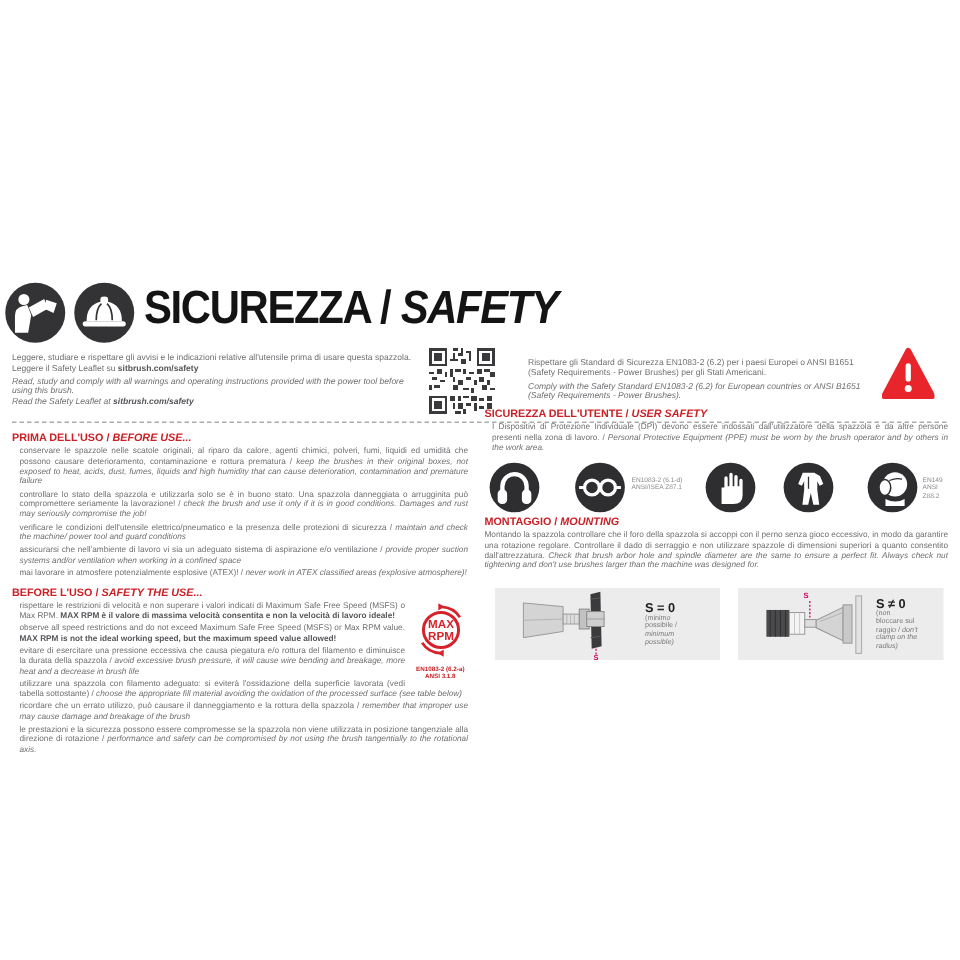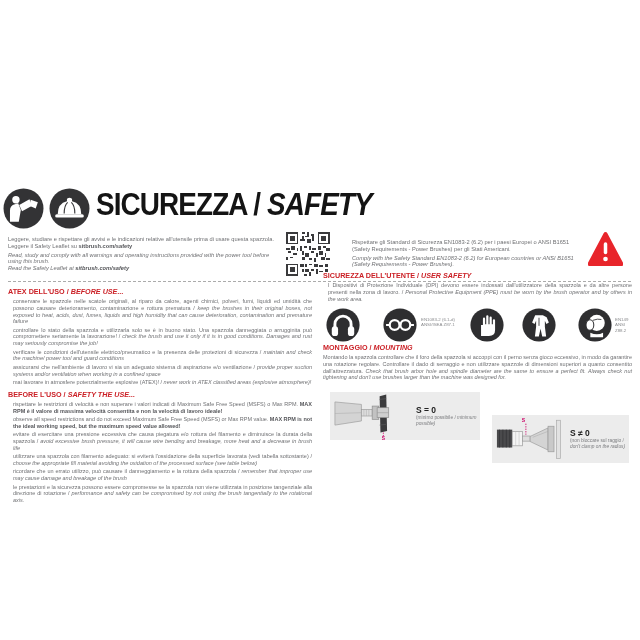--- a/index.html
+++ b/index.html
@@ -42,23 +42,23 @@
   .rpm-float{float:right;width:37px;margin:1px 0 2px 5px;text-align:center;}
   .rpm-std{font-size:4.2px;line-height:4.9px;color:#cb2026;font-weight:700;margin-top:1px;}
 
   
   .ppe-row{position:relative;height:36px;margin:6px 0 0 0;}
   .ppe{position:absolute;top:0;width:34px;height:34px;}
   .ppe-label{position:absolute;top:9px;font-size:4.4px;line-height:5.2px;color:#8a8b8e;}
 
   .mounting-head{margin-top:13px;}
   .mount-boxes{position:relative;height:48px;margin-top:11px;}
-  .mbox{position:absolute;top:0;height:48px;background:#ececec;display:flex;align-items:center;padding:0 3px;box-sizing:border-box;}
+  .mbox{position:absolute;top:0;height:48px;background:#ececec;display:flex;align-items:center;padding:0 17px;box-sizing:border-box;}
   .mbox1{left:7px;width:150px;}
-  .mbox2{left:169px;width:137px;margin-top:23px;}
+  .mbox2{left:169px;width:137px;}
   .mbox svg{flex:none;}
   .mtext{margin-left:3px;}
   .mlabel{font-size:8.5px;font-weight:700;color:#212121;line-height:9px;}
   .mnote{font-size:4.8px;line-height:5.5px;color:#7a7b7e;}
   .mnote .en{font-style:italic;}
 </style>
 </head>
 <body>
 
 <div class="canvas">
@@ -114,34 +114,49 @@
       <path d="M18 3 L34.5 34 H1.5 Z" fill="#e8252b" stroke="#e8252b" stroke-width="4" stroke-linejoin="round"></path>
       <rect x="16.2" y="11.5" width="3.6" height="12.5" rx="1.8" fill="#fff"></rect>
       <circle cx="18" cy="28.8" r="2.4" fill="#fff"></circle>
     </svg>
   </span>
 
   <div class="sep"></div>
 
   <div class="col-left">
     <h3 class="section">
-      <span>ATEX DELL'USO /</span>
+      <span>PRIMA DELL'USO /</span>
       <span class="en">BEFORE USE...</span>
     </h3>
     <p class="para"><span>conservare le spazzole nelle scatole originali, al riparo da calore, agenti chimici, polveri, fumi, liquidi ed umidità che possono causare deterioramento, contaminazione e rottura prematura / </span><span class="en">keep the brushes in their original boxes, not exposed to heat, acids, dust, fumes, liquids and high humidity that can cause deterioration, contamination and premature failure</span></p>
     <p class="para"><span>controllare lo stato della spazzola e utilizzarla solo se è in buono stato. Una spazzola danneggiata o arrugginita può compromettere seriamente la lavorazione! / </span><span class="en">check the brush and use it only if it is in good conditions. Damages and rust may seriously compromise the job!</span></p>
     <p class="para"><span>verificare le condizioni dell'utensile elettrico/pneumatico e la presenza delle protezioni di sicurezza / </span><span class="en">maintain and check the machine/ power tool and guard conditions</span></p>
     <p class="para"><span>assicurarsi che nell'ambiente di lavoro vi sia un adeguato sistema di aspirazione e/o ventilazione / </span><span class="en">provide proper suction systems and/or ventilation when working in a confined space</span></p>
     <p class="para"><span>mai lavorare in atmosfere potenzialmente esplosive (ATEX)! / </span><span class="en">never work in ATEX classified areas (explosive atmosphere)!</span></p>
 
     <div class="during">
       <h3 class="section">
         <span>BEFORE L'USO /</span>
         <span class="en">SAFETY THE USE...</span>
       </h3>
+      <div class="rpm-float">
+        <svg viewBox="0 0 40 40" width="36" height="36">
+          <path d="M20.5 2.8 A17 17 0 0 1 34 10.5" stroke="#d6232b" stroke-width="2" fill="none"></path>
+          <polygon points="18,0.2 22.5,2.8 18,5.6" fill="#d6232b"></polygon>
+          <path d="M19.5 37.2 A17 17 0 0 1 6 29.5" stroke="#d6232b" stroke-width="2" fill="none"></path>
+          <polygon points="22,34.4 17.5,37.2 22,39.8" fill="#d6232b"></polygon>
+          <circle cx="20" cy="20" r="13" fill="#fff" stroke="#d6232b" stroke-width="2.2"></circle>
+          <text x="20" y="18.6" text-anchor="middle" font-family="Liberation Sans, sans-serif" font-size="8.6" font-weight="bold" fill="#d6232b">MAX</text>
+          <text x="20" y="27.4" text-anchor="middle" font-family="Liberation Sans, sans-serif" font-size="8.6" font-weight="bold" fill="#d6232b">RPM</text>
+        </svg>
+        <div class="rpm-std">
+          <div>EN1083-2 (6.2-a)</div>
+          <div>ANSI 3.1.8</div>
+        </div>
+      </div>
       <p class="para"><span>rispettare le restrizioni di velocità e non superare i valori indicati di Maximum Safe Free Speed (MSFS) o Max RPM. </span><span class="bseg">MAX RPM è il valore di massima velocità consentita e non la velocità di lavoro ideale!</span></p>
       <p class="para en"><span>observe all speed restrictions and do not exceed Maximum Safe Free Speed (MSFS) or Max RPM value. </span><span class="bseg">MAX RPM is not the ideal working speed, but the maximum speed value allowed!</span></p>
       <p class="para"><span>evitare di esercitare una pressione eccessiva che causa piegatura e/o rottura del filamento e diminuisce la durata della spazzola / </span><span class="en">avoid excessive brush pressure, it will cause wire bending and breakage, more heat and a decrease in brush life</span></p>
       <p class="para"><span>utilizzare una spazzola con filamento adeguato: si eviterà l'ossidazione della superficie lavorata (vedi tabella sottostante) / </span><span class="en">choose the appropriate fill material avoiding the oxidation of the processed surface (see table below)</span></p>
       <p class="para"><span>ricordare che un errato utilizzo, può causare il danneggiamento e la rottura della spazzola / </span><span class="en">remember that improper use may cause damage and breakage of the brush</span></p>
       <p class="para"><span>le prestazioni e la sicurezza possono essere compromesse se la spazzola non viene utilizzata in posizione tangenziale alla direzione di rotazione / </span><span class="en">performance and safety can be compromised by not using the brush tangentially to the rotational axis.</span></p>
     </div>
   </div>
 
   <div class="col-right">

